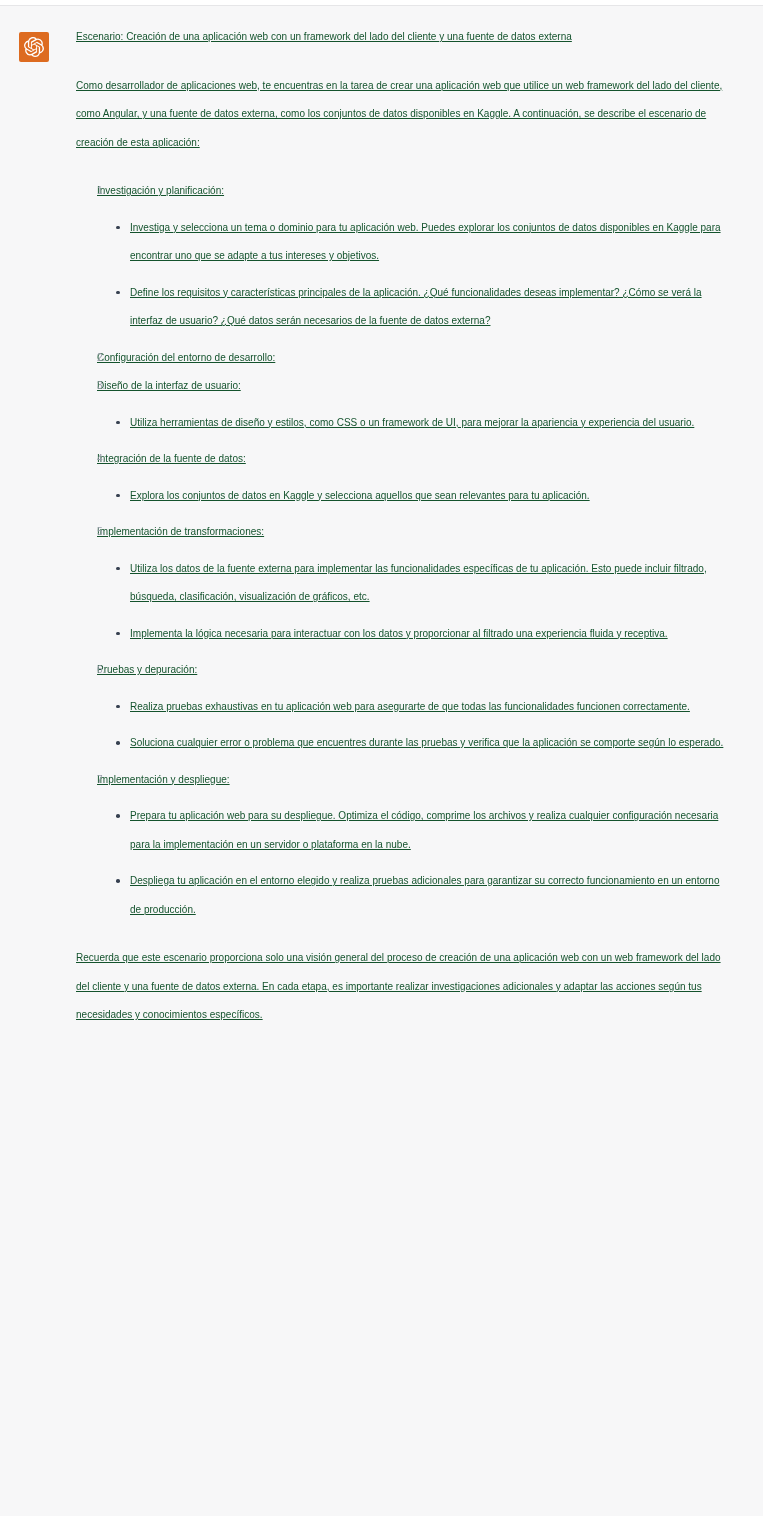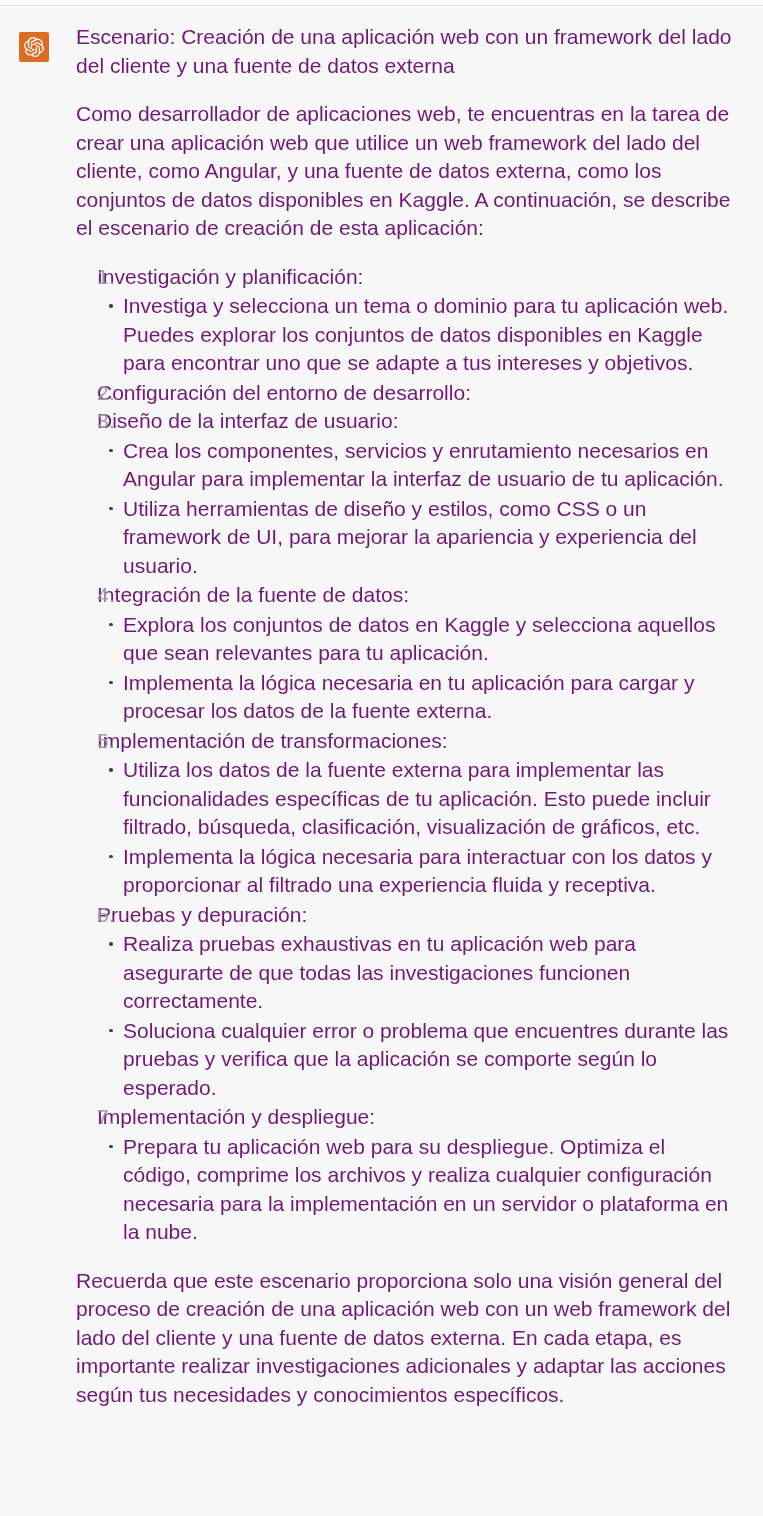--- a/index.html
+++ b/index.html
@@ -41,24 +41,25 @@
     height: 30px;
     background: #dd6b20;
     border-radius: 2px;
     display: flex;
     align-items: center;
     justify-content: center;
   }
   .avatar svg { display: block; }
 
   .content {
-    color: #701a75;
-    font-size: 21px;
+    color: #14532d;
+    font-size: 10px;
     line-height: 28.5px;
     letter-spacing: 0.01px;
+    text-decoration: underline;
   }
 
   .content p {
     margin: 0 0 20px 0;
   }
   .content p:last-child { margin-bottom: 16px; }
 
   ol.steps {
     margin: 0 0 20px 0;
     padding: 0;
@@ -85,21 +86,21 @@
   }
 
   ul.subs {
     margin: 0;
     padding: 0;
     list-style: none;
   }
   ul.subs > li {
     position: relative;
     padding-left: 25px;
-    margin: 1px;
+    margin: 8px;
   }
   ul.subs > li::before {
     content: "";
     position: absolute;
     left: 11px;
     top: 12px;
     width: 3.5px;
     height: 3.5px;
     background: #374151;
     border-radius: 50%;
@@ -124,63 +125,63 @@
       <p>Escenario: Creación de una aplicación web con un framework del lado del cliente y una fuente de datos externa</p>
 
       <p>Como desarrollador de aplicaciones web, te encuentras en la tarea de crear una aplicación web que utilice un web framework del lado del cliente, como Angular, y una fuente de datos externa, como los conjuntos de datos disponibles en Kaggle. A continuación, se describe el escenario de creación de esta aplicación:</p>
 
       <ol class="steps">
 
         <li>
           <span class="step-title">Investigación y planificación:</span>
           <ul class="subs">
             <li>Investiga y selecciona un tema o dominio para tu aplicación web. Puedes explorar los conjuntos de datos disponibles en Kaggle para encontrar uno que se adapte a tus intereses y objetivos.</li>
+            <li>Define los requisitos y características principales de la aplicación. ¿Qué funcionalidades deseas implementar? ¿Cómo se verá la interfaz de usuario? ¿Qué datos serán necesarios de la fuente de datos externa?</li>
           </ul>
         </li>
 
         <li>
           <span class="step-title">Configuración del entorno de desarrollo:</span>
         </li>
 
         <li>
           <span class="step-title">Diseño de la interfaz de usuario:</span>
           <ul class="subs">
-            <li>Crea los componentes, servicios y enrutamiento necesarios en Angular para implementar la interfaz de usuario de tu aplicación.</li>
             <li>Utiliza herramientas de diseño y estilos, como CSS o un framework de UI, para mejorar la apariencia y experiencia del usuario.</li>
           </ul>
         </li>
 
         <li>
           <span class="step-title">Integración de la fuente de datos:</span>
           <ul class="subs">
             <li>Explora los conjuntos de datos en Kaggle y selecciona aquellos que sean relevantes para tu aplicación.</li>
-            <li>Implementa la lógica necesaria en tu aplicación para cargar y procesar los datos de la fuente externa.</li>
           </ul>
         </li>
 
         <li>
           <span class="step-title">Implementación de transformaciones:</span>
           <ul class="subs">
             <li>Utiliza los datos de la fuente externa para implementar las funcionalidades específicas de tu aplicación. Esto puede incluir filtrado, búsqueda, clasificación, visualización de gráficos, etc.</li>
             <li>Implementa la lógica necesaria para interactuar con los datos y proporcionar al filtrado una experiencia fluida y receptiva.</li>
           </ul>
         </li>
 
         <li>
           <span class="step-title">Pruebas y depuración:</span>
           <ul class="subs">
-            <li>Realiza pruebas exhaustivas en tu aplicación web para asegurarte de que todas las investigaciones funcionen correctamente.</li>
+            <li>Realiza pruebas exhaustivas en tu aplicación web para asegurarte de que todas las funcionalidades funcionen correctamente.</li>
             <li>Soluciona cualquier error o problema que encuentres durante las pruebas y verifica que la aplicación se comporte según lo esperado.</li>
           </ul>
         </li>
 
         <li>
           <span class="step-title">Implementación y despliegue:</span>
           <ul class="subs">
             <li>Prepara tu aplicación web para su despliegue. Optimiza el código, comprime los archivos y realiza cualquier configuración necesaria para la implementación en un servidor o plataforma en la nube.</li>
+            <li>Despliega tu aplicación en el entorno elegido y realiza pruebas adicionales para garantizar su correcto funcionamiento en un entorno de producción.</li>
           </ul>
         </li>
 
       </ol>
 
       <p>Recuerda que este escenario proporciona solo una visión general del proceso de creación de una aplicación web con un web framework del lado del cliente y una fuente de datos externa. En cada etapa, es importante realizar investigaciones adicionales y adaptar las acciones según tus necesidades y conocimientos específicos.</p>
 
     </div>
   </div>
 </div>

